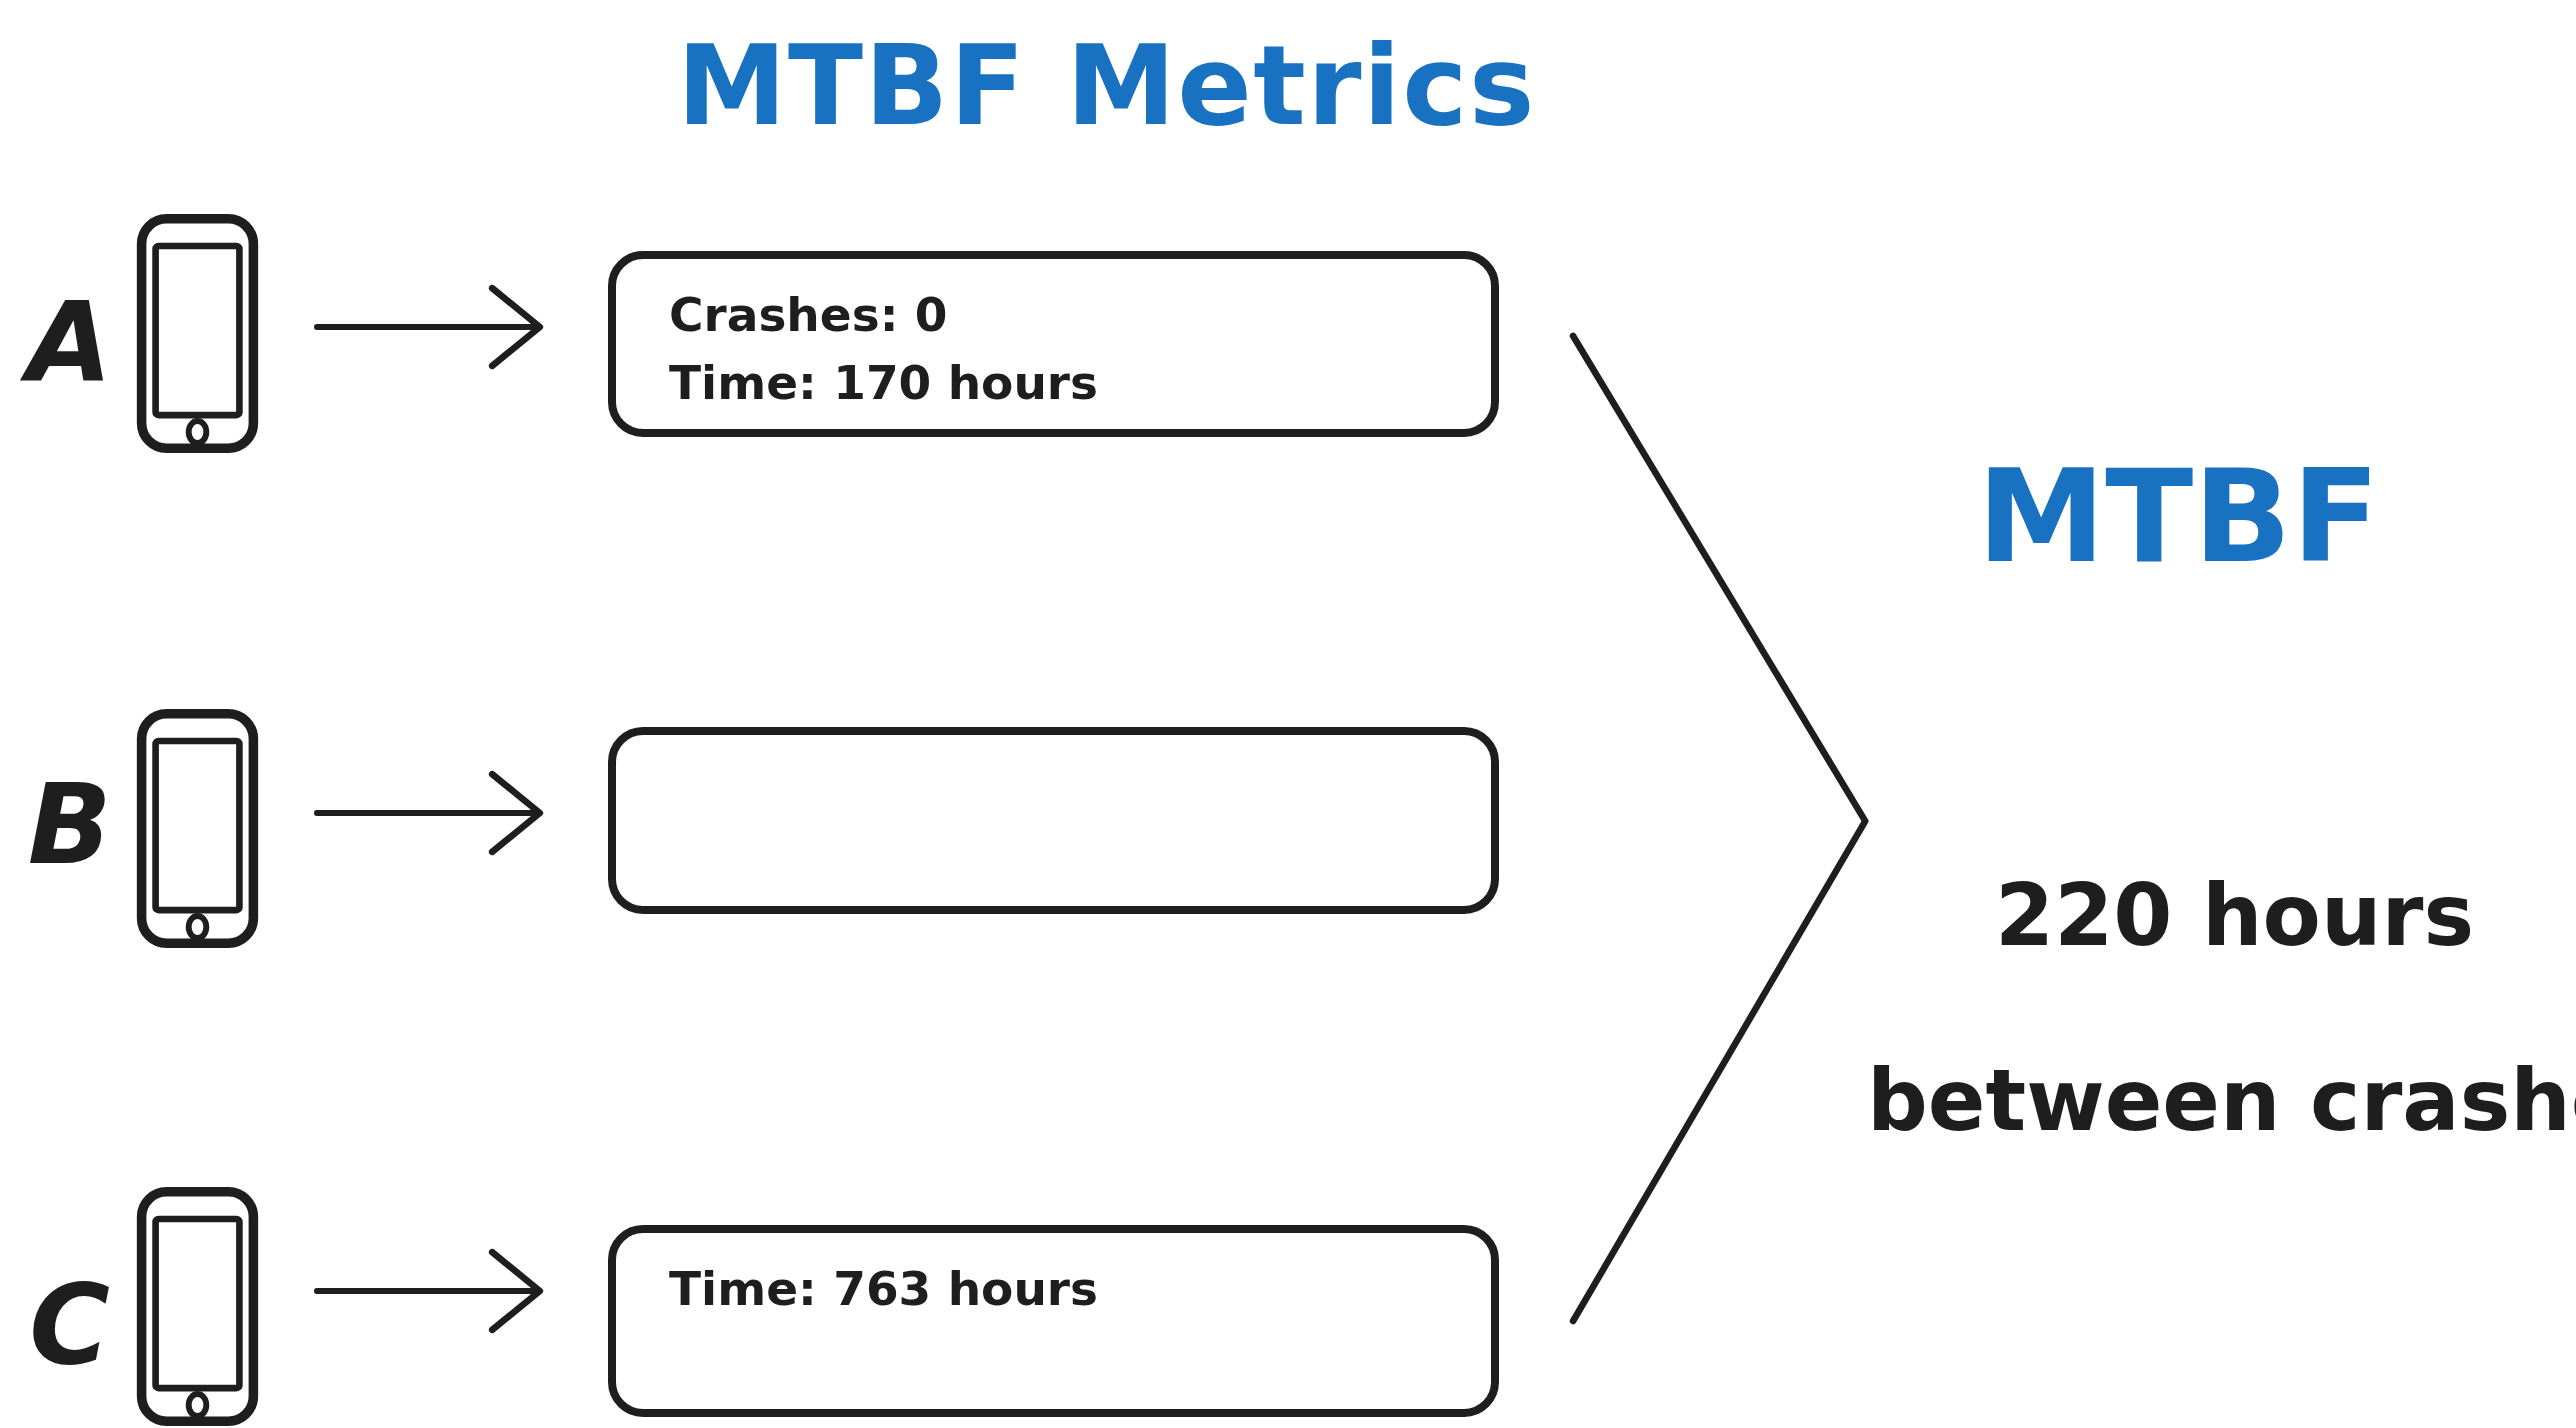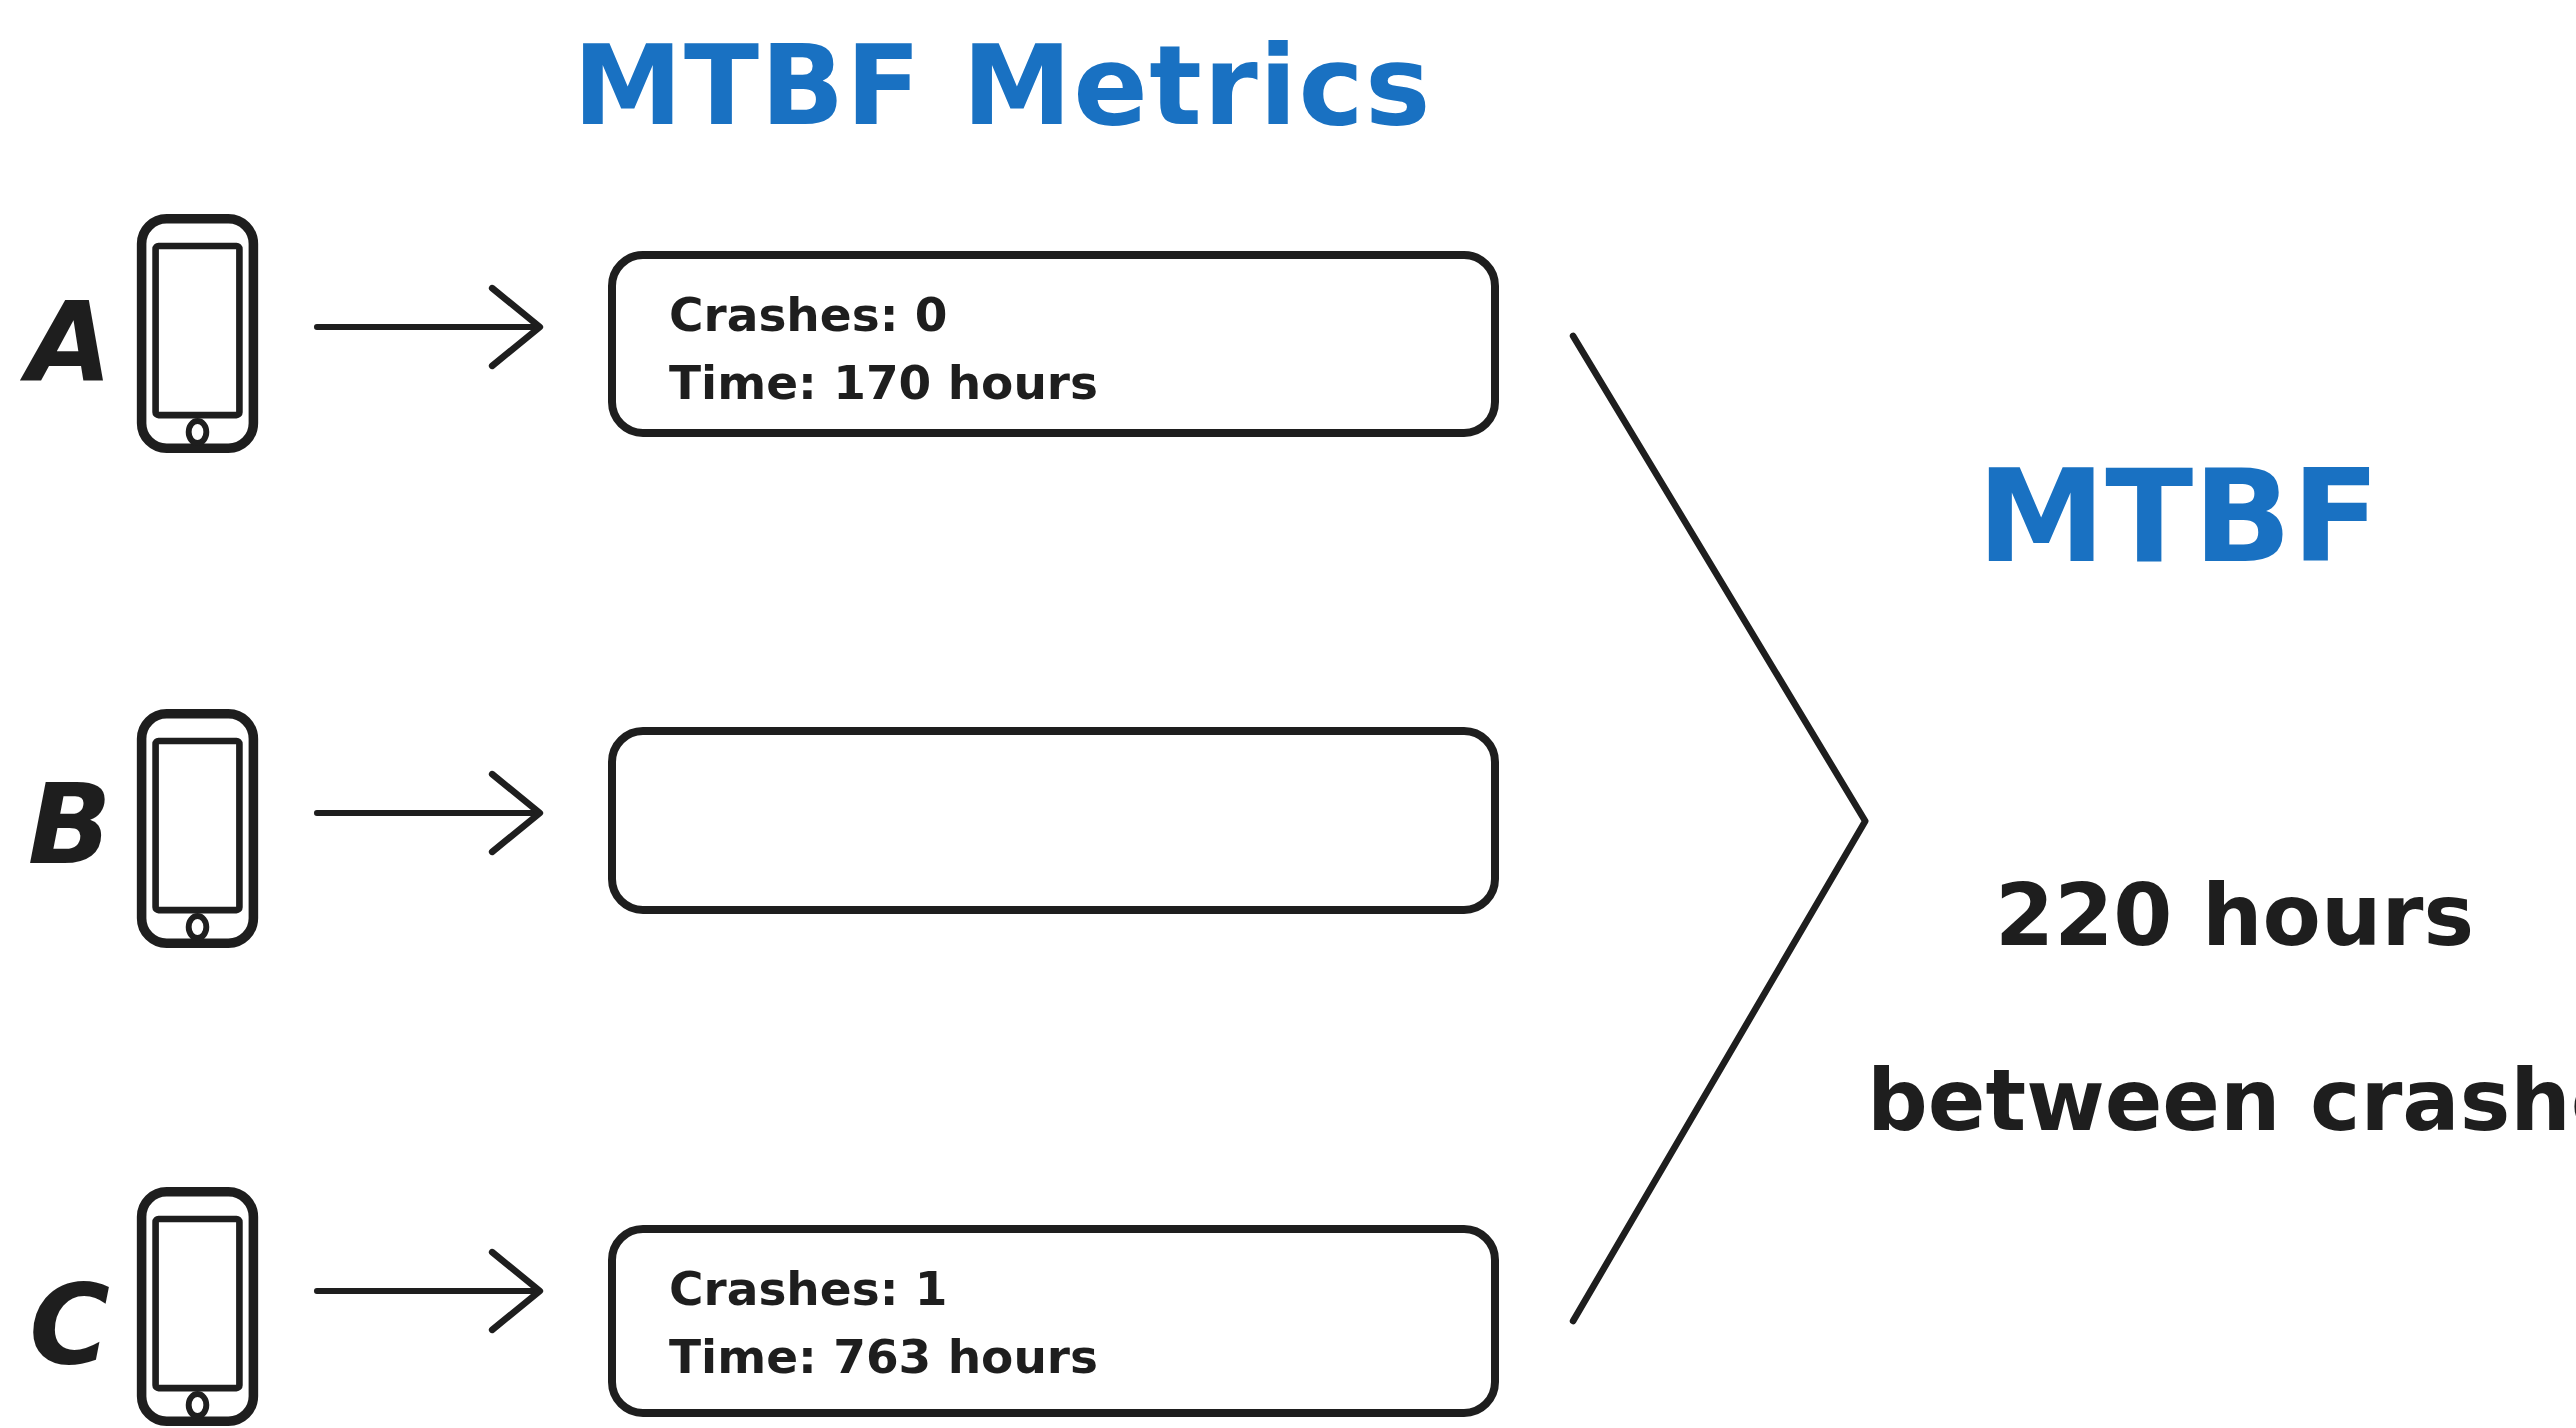--- a/index.html
+++ b/index.html
@@ -8,21 +8,21 @@
     --background:#ffffff;
   }
   *{margin:0;padding:0;box-sizing:border-box;}
   html,body{width:2576px;height:1429px;background:var(--background);overflow:hidden;}
   body{font-family:"DejaVu Sans", sans-serif;color:var(--ink);position:relative;}
 
   .canvas{position:absolute;inset:0;}
 
   .title{
     position:absolute;left:573px;top:22px;width:963px;
-    text-align:left;font-size:110px;font-weight:700;color:var(--accent);
+    text-align:right;font-size:110px;font-weight:700;color:var(--accent);
     letter-spacing:1.5px;white-space:nowrap;
   }
 
   .device-label{
     position:absolute;left:14.7px;width:110px;text-align:center;
     font-size:110px;font-weight:700;font-style:italic;color:var(--ink);
     line-height:110px;
   }
   .label-a{top:288px;}
   .label-b{top:770px;}
@@ -101,21 +101,20 @@
   <svg class="phone phone-c" viewBox="0 0 170 330" fill="none">
     <rect x="9" y="9" width="152" height="312" rx="34" stroke="currentColor" stroke-width="13"></rect>
     <rect x="28" y="46" width="114" height="230" rx="4" stroke="currentColor" stroke-width="9"></rect>
     <ellipse cx="85" cy="299" rx="12" ry="15" stroke="currentColor" stroke-width="8"></ellipse>
   </svg>
   <svg class="arrow arrow-c" viewBox="0 0 330 150" fill="none">
     <line x1="6" y1="75" x2="300" y2="75" stroke="currentColor" stroke-width="8" stroke-linecap="round"></line>
     <polyline points="245,22 310,75 245,128" stroke="currentColor" stroke-width="9" stroke-linecap="round" stroke-linejoin="round"></polyline>
   </svg>
   <div class="metrics-box box-c">
-    <div>Crashes: 1</div>
     <div>Time: 763 hours</div>
   </div>
 
   <svg class="chevron" viewBox="0 0 470 1390" fill="none">
     <polyline points="41,26 439,687 41,1368" stroke="currentColor" stroke-width="9" stroke-linecap="round" stroke-linejoin="round"></polyline>
   </svg>
 
   <div class="mtbf-heading">MTBF</div>
   <div class="result-text">
     <div>220 hours</div>

